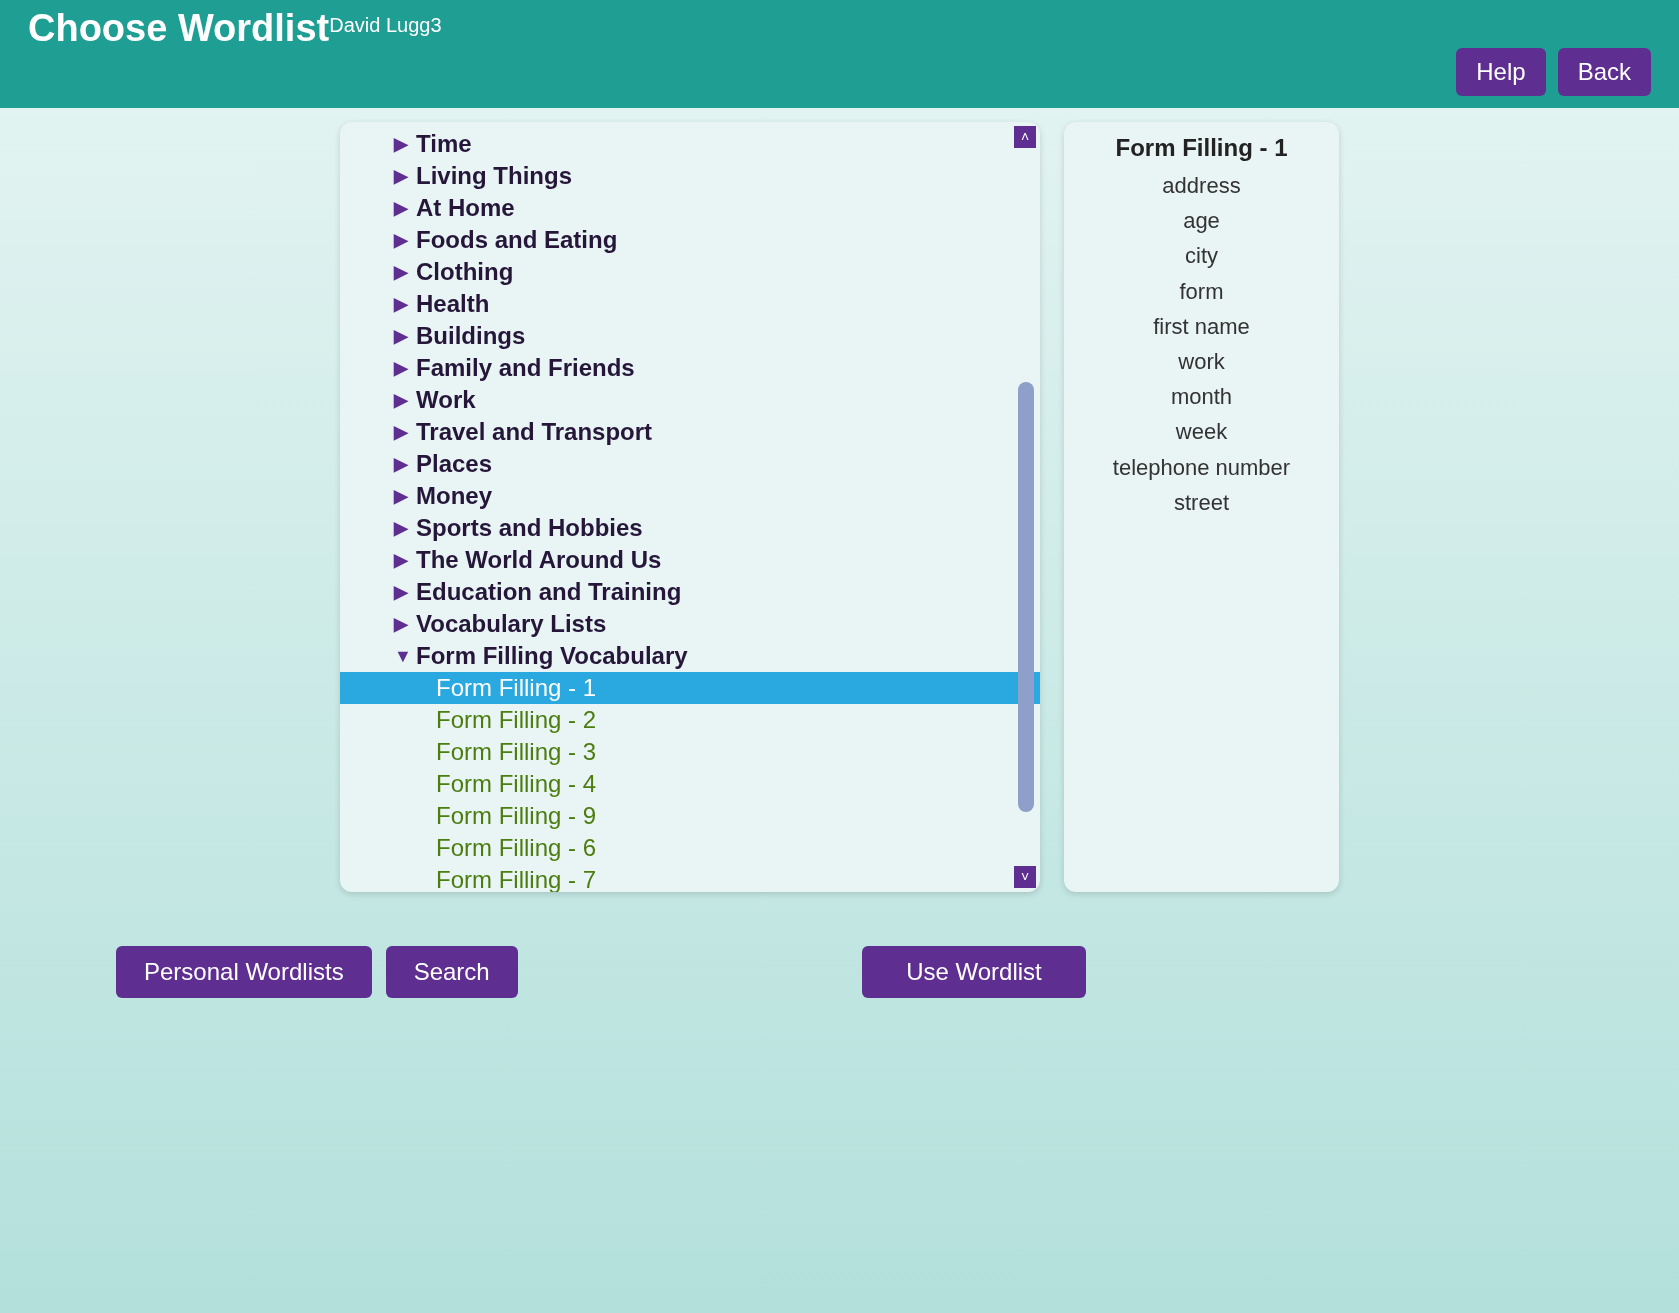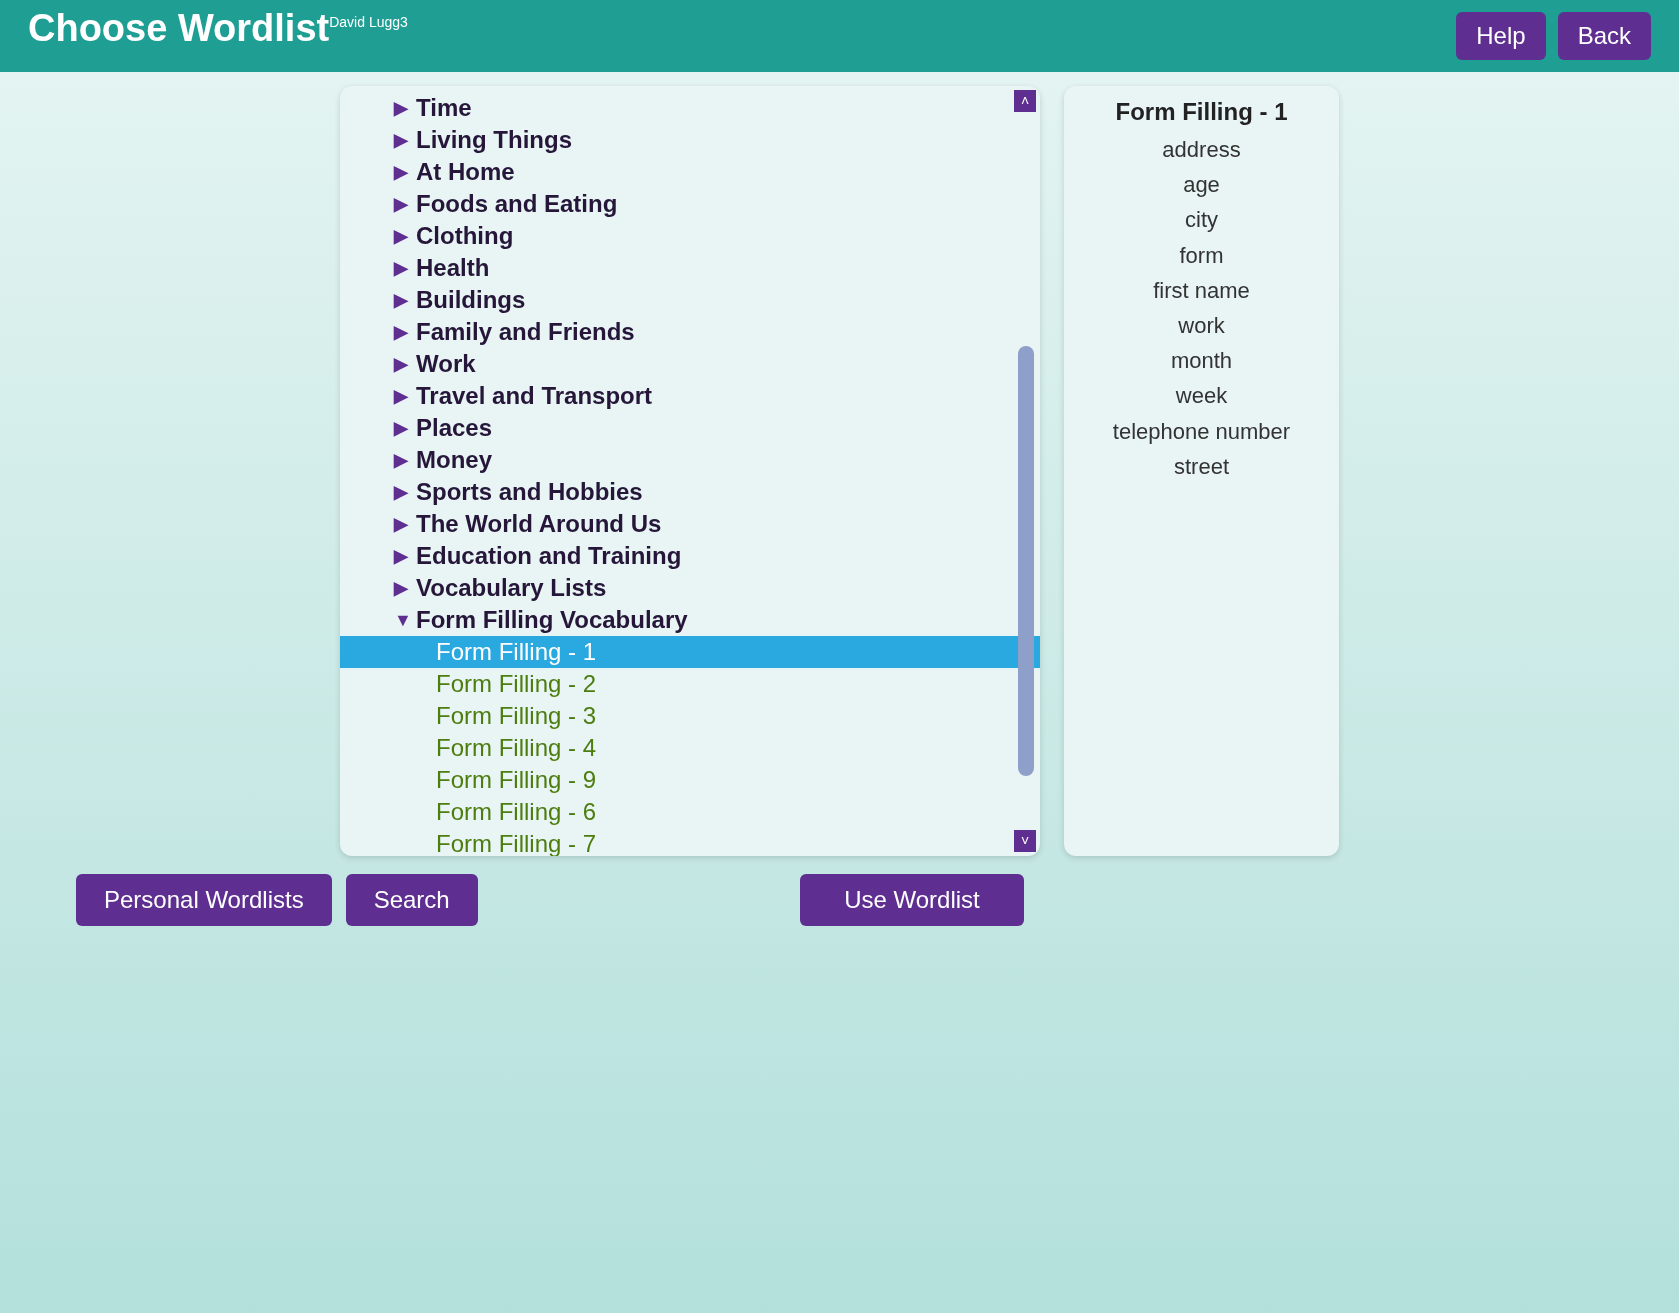--- a/index.html
+++ b/index.html
@@ -12,31 +12,32 @@
   .header {
     background: #1f9e94;
     color: #fff;
     padding: 8px 28px 12px 28px;
     display: flex;
     align-items: flex-start;
     justify-content: space-between;
   }
   .header-left { display:flex; flex-direction:row; }
   .title { font-size: 38px; font-weight: bold; line-height:1.1; }
-  .username { font-size: 14px; margin-top: 6px; }
+  .username { font-size: 20px; margin-top: 6px; }
   .header-buttons { display:flex; gap:12px; margin-top:4px; }
   .btn {
     background: #5e2f91;
     color: #fff;
     border: none;
     border-radius: 6px;
     padding: 10px 20px;
     font-size: 24px;
     font-family: inherit;
     cursor: pointer;
+    margin-top: 36px;
   }
   .main {
     display:flex;
     gap: 24px;
     padding: 14px 100px 10px 100px;
     justify-content: center;
     align-items: flex-start;
   }
   .panel {
     background: #e8f5f4;
@@ -114,22 +115,22 @@
   .preview-panel {
     width: 275px;
     height: 770px;
     text-align:center;
     padding: 12px 10px;
   }
   .preview-title { font-size:24px; font-weight:bold; color:#222; margin-bottom:6px; }
   .preview-word { font-size:22px; color:#333; line-height:1.6; }
   .bottom-row {
     display:flex;
-    gap:0;
-    padding: 8px 100px 0 76px;
+    gap:22px;
+    padding: 8px 100px 0 116px;
     justify-content: flex-start;
   }
   .bottom-left { display:flex; gap:14px; width:700px; }
   .bottom-right { width:224px; margin-left:24px; display:flex; }
   .btn-wide { flex:1; font-size:24px; padding:12px 18px; }
   .btn-med { font-size:24px; padding:12px 28px; }
 </style>
 </head>
 <body>
 

